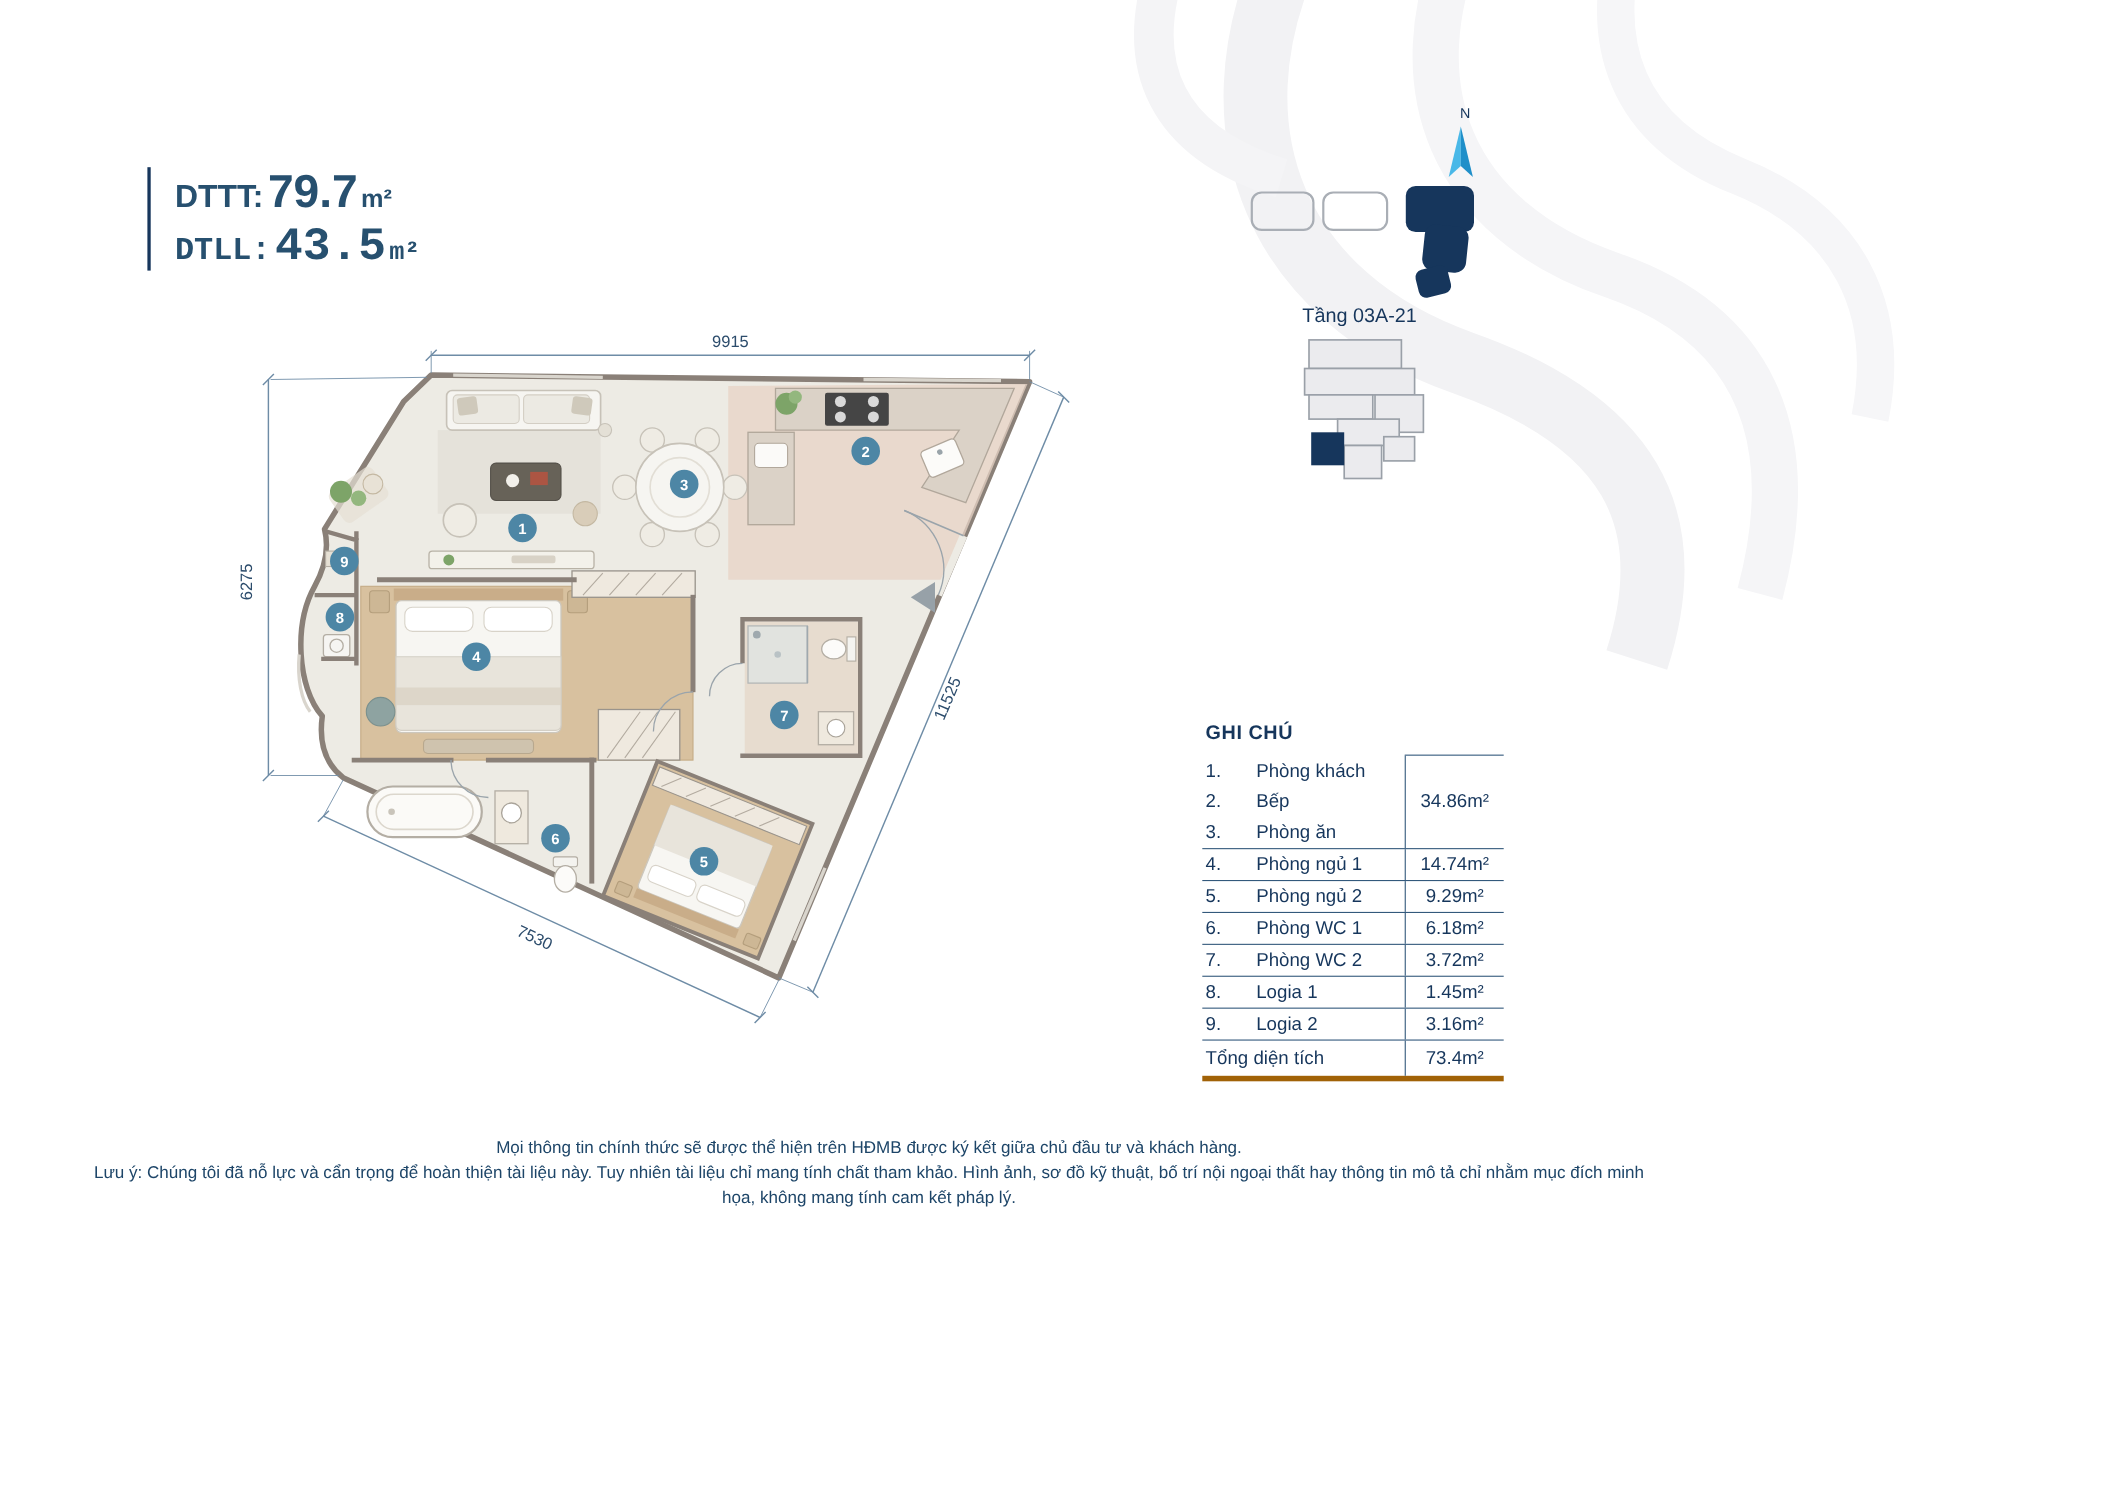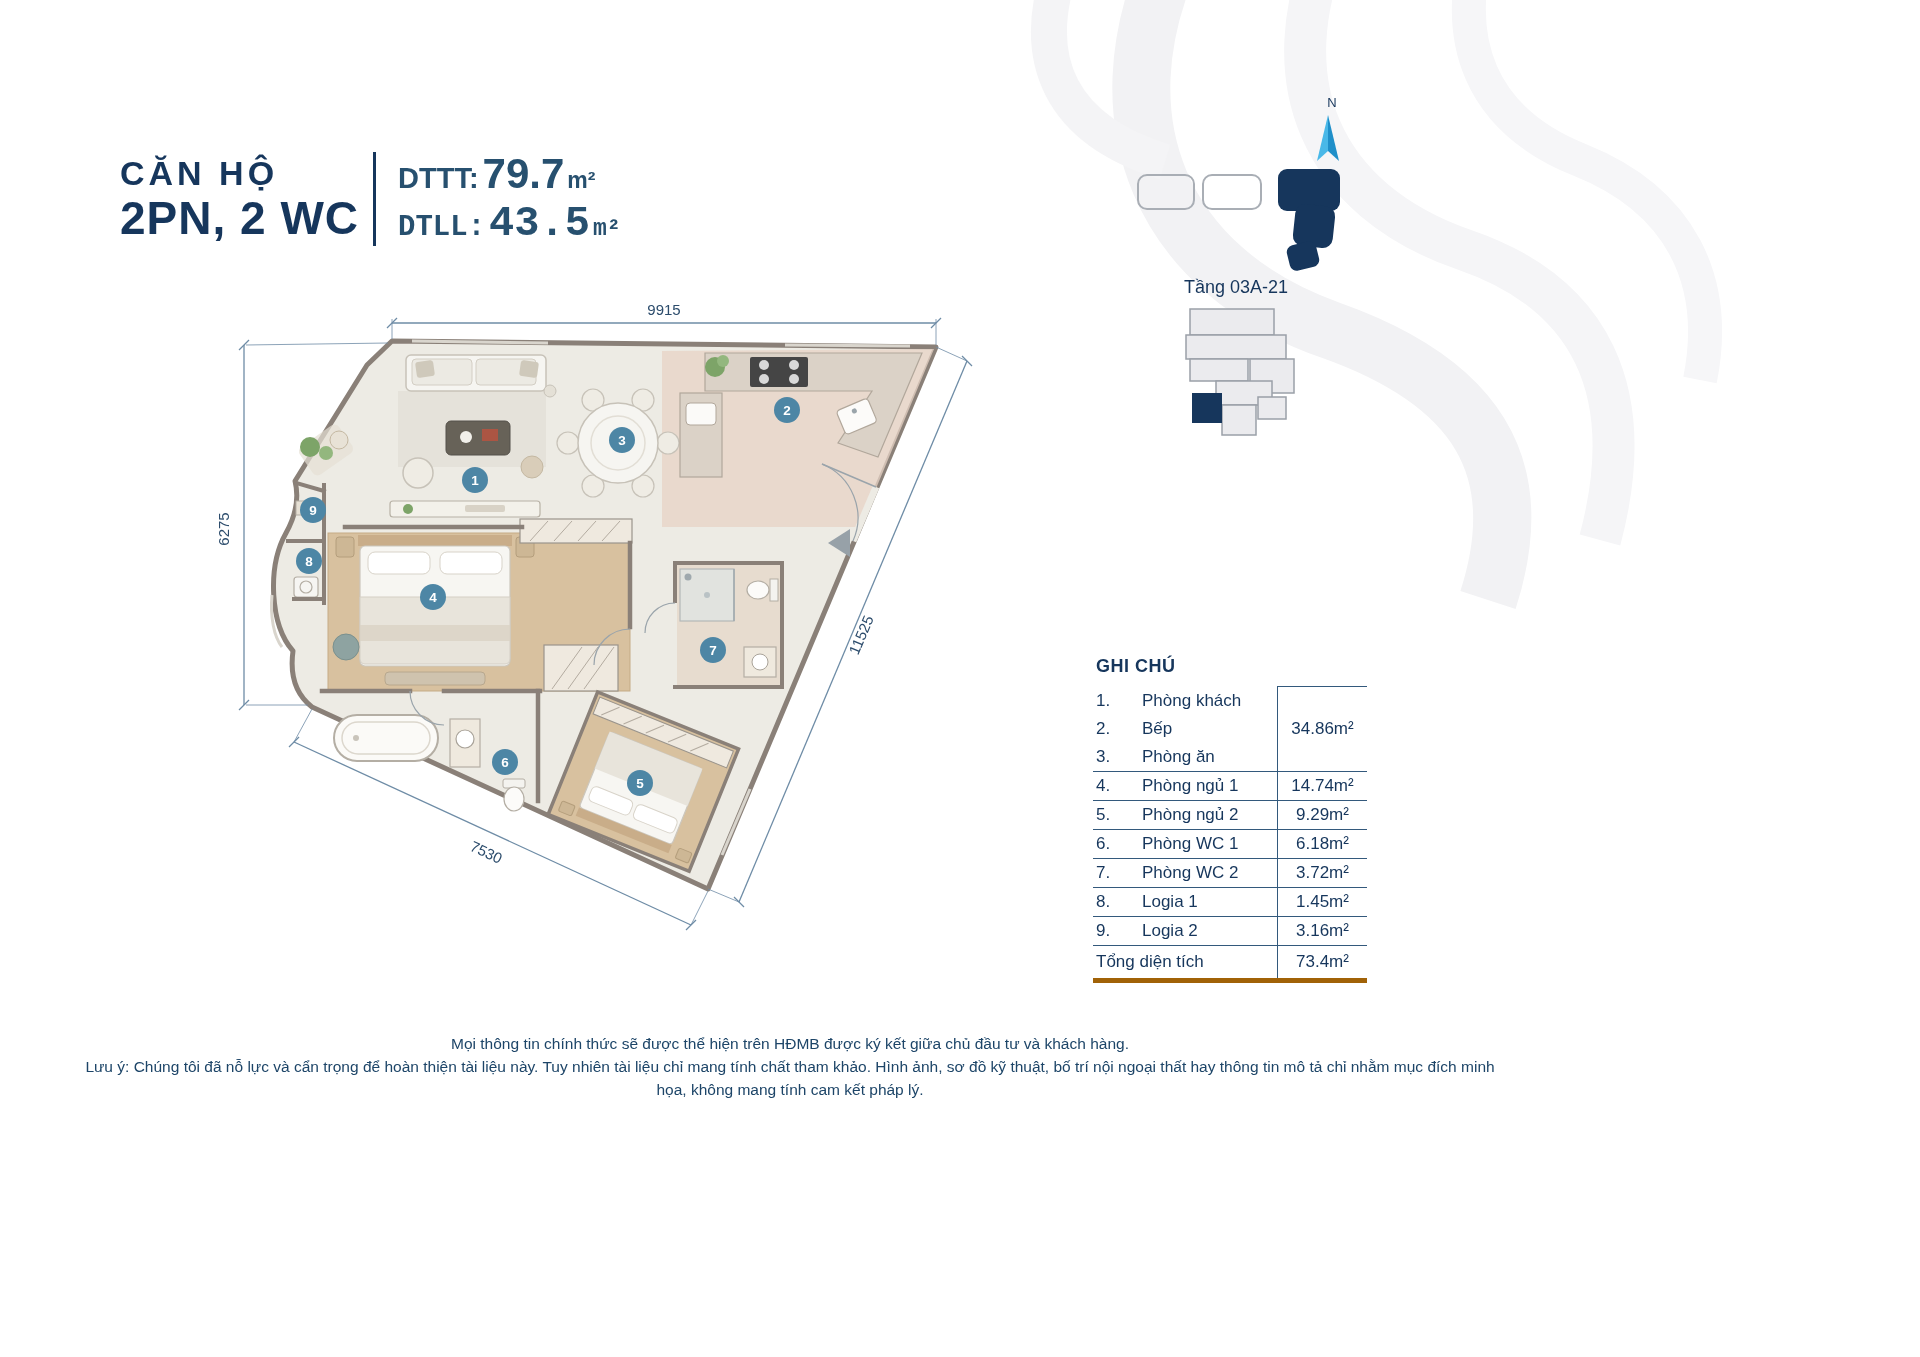--- a/index.html
+++ b/index.html
@@ -53,24 +53,20 @@
 <body>
 
 <svg class="waves" width="920" height="620" viewBox="0 0 920 620">
   <path d="M170,-40 C100,120 160,270 330,330 C480,383 530,470 488,600" stroke="#f2f2f4" stroke-width="58" fill="none"></path>
   <path d="M330,-60 C270,80 320,200 465,250 C590,293 640,390 600,540" stroke="#f5f5f7" stroke-width="42" fill="none"></path>
   <path d="M60,-30 C30,60 60,130 165,162" stroke="#f4f4f6" stroke-width="36" fill="none"></path>
   <path d="M480,-60 C450,40 480,120 580,160 C680,200 720,280 700,380" stroke="#f6f6f8" stroke-width="34" fill="none"></path>
 </svg>
 
 <header class="header">
-  <div class="title-block">
-    <div class="title-l1">CĂN HỘ</div>
-    <div class="title-l2">2PN, 2 WC</div>
-  </div>
   <div class="header-divider"></div>
   <div class="header-areas">
     <div class="area-line">
       <span class="area-label">DTTT:</span>
       <span class="area-value">79.7</span>
       <span class="area-unit">m²</span>
     </div>
     <div class="area-line">
       <span class="area-label">DTLL:</span>
       <span class="area-value">43.5</span>

